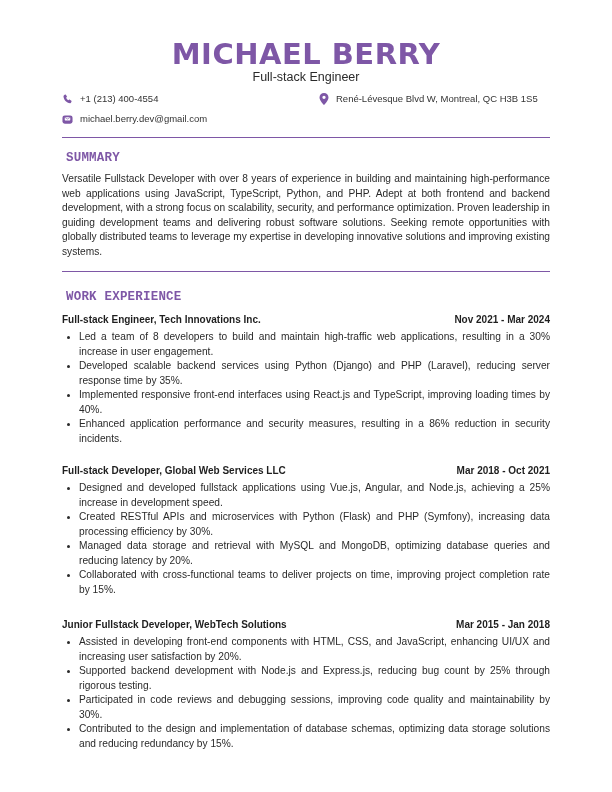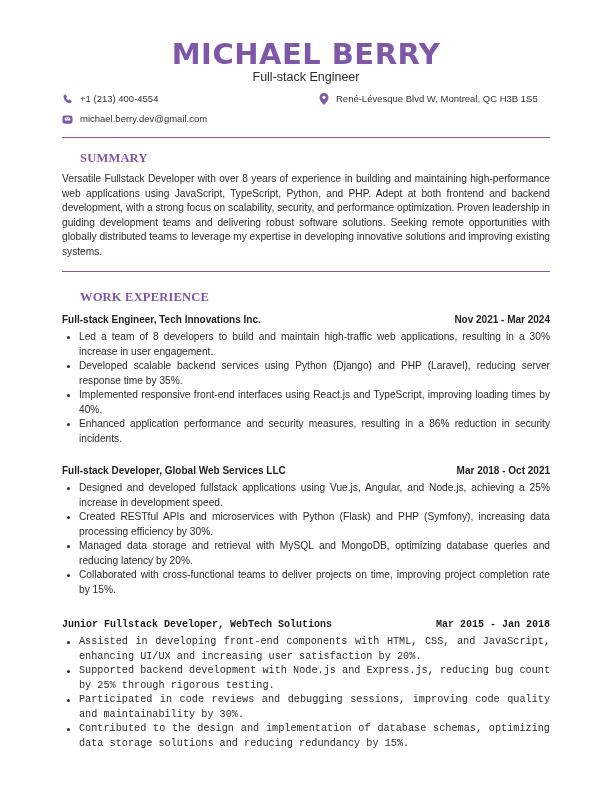--- a/index.html
+++ b/index.html
@@ -20,21 +20,21 @@
       font-size: 12.5px; color: #2a2a2a; line-height: 16px;
     }
 
     .contact { position: absolute; font-size: 9.5px; color: #333; line-height: 12px; display: flex; align-items: center; }
     .contact .ic { width: 11px; height: 12px; margin-right: 7px; display: inline-flex; align-items: center; justify-content: center; }
     .contact svg { display: block; }
 
     .divider { position: absolute; left: 0; width: 488px; height: 1.2px; background: #7e57a6; }
 
     .section-title {
-      position: absolute; left: 18px; font-family: Liberation Serif, serif; font-weight: bold;
+      position: absolute; left: 4px; font-family: Liberation Mono, monospace; font-weight: bold;
       font-size: 12.5px; color: #7e57a6; letter-spacing: 0.2px; line-height: 16px;
     }
 
     .summary {
       position: absolute; left: 0; top: 172px; width: 488px;
       font-size: 10.2px; line-height: 14.5px; text-align: justify; color: #2a2a2a;
     }
 
     .job { position: absolute; left: 0; width: 488px; }
     .job-head { display: flex; justify-content: space-between; font-size: 10px; font-weight: bold; color: #1f1f1f; line-height: 14px; align-items: flex-end; }
@@ -112,21 +112,21 @@
       <span class="job-dates">Mar 2018 - Oct 2021</span>
     </div>
     <ul class="bullets">
       <li>Designed and developed fullstack applications using Vue.js, Angular, and Node.js, achieving a 25% increase in development speed.</li>
       <li>Created RESTful APIs and microservices with Python (Flask) and PHP (Symfony), increasing data processing efficiency by 30%.</li>
       <li>Managed data storage and retrieval with MySQL and MongoDB, optimizing database queries and reducing latency by 20%.</li>
       <li>Collaborated with cross-functional teams to deliver projects on time, improving project completion rate by 15%.</li>
     </ul>
   </div>
 
-  <div class="job" style="top:618px;font-family:Liberation Mono, monospace;">
+  <div class="job" style="top:618px;">
     <div class="job-head">
       <span>Junior Fullstack Developer, WebTech Solutions</span>
       <span class="job-dates">Mar 2015 - Jan 2018</span>
     </div>
     <ul class="bullets">
       <li>Assisted in developing front-end components with HTML, CSS, and JavaScript, enhancing UI/UX and increasing user satisfaction by 20%.</li>
       <li>Supported backend development with Node.js and Express.js, reducing bug count by 25% through rigorous testing.</li>
       <li>Participated in code reviews and debugging sessions, improving code quality and maintainability by 30%.</li>
       <li>Contributed to the design and implementation of database schemas, optimizing data storage solutions and reducing redundancy by 15%.</li>
     </ul>

